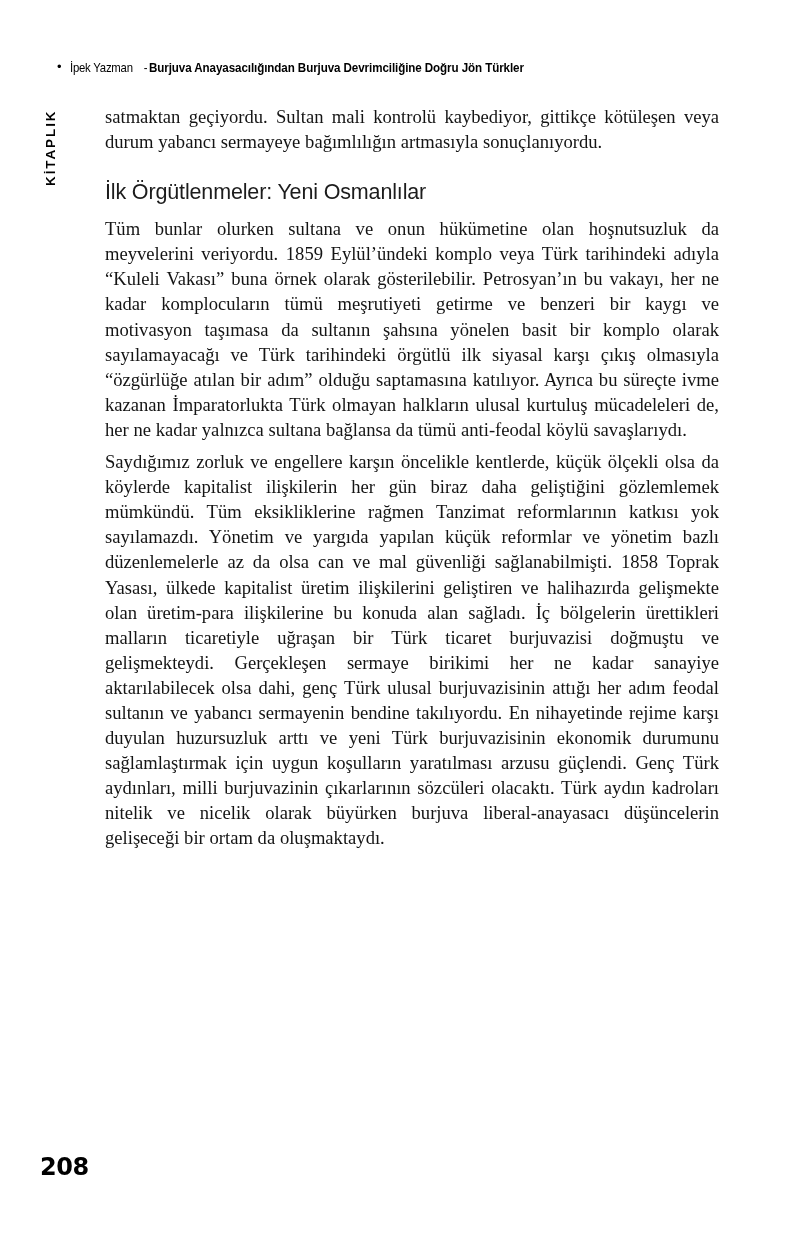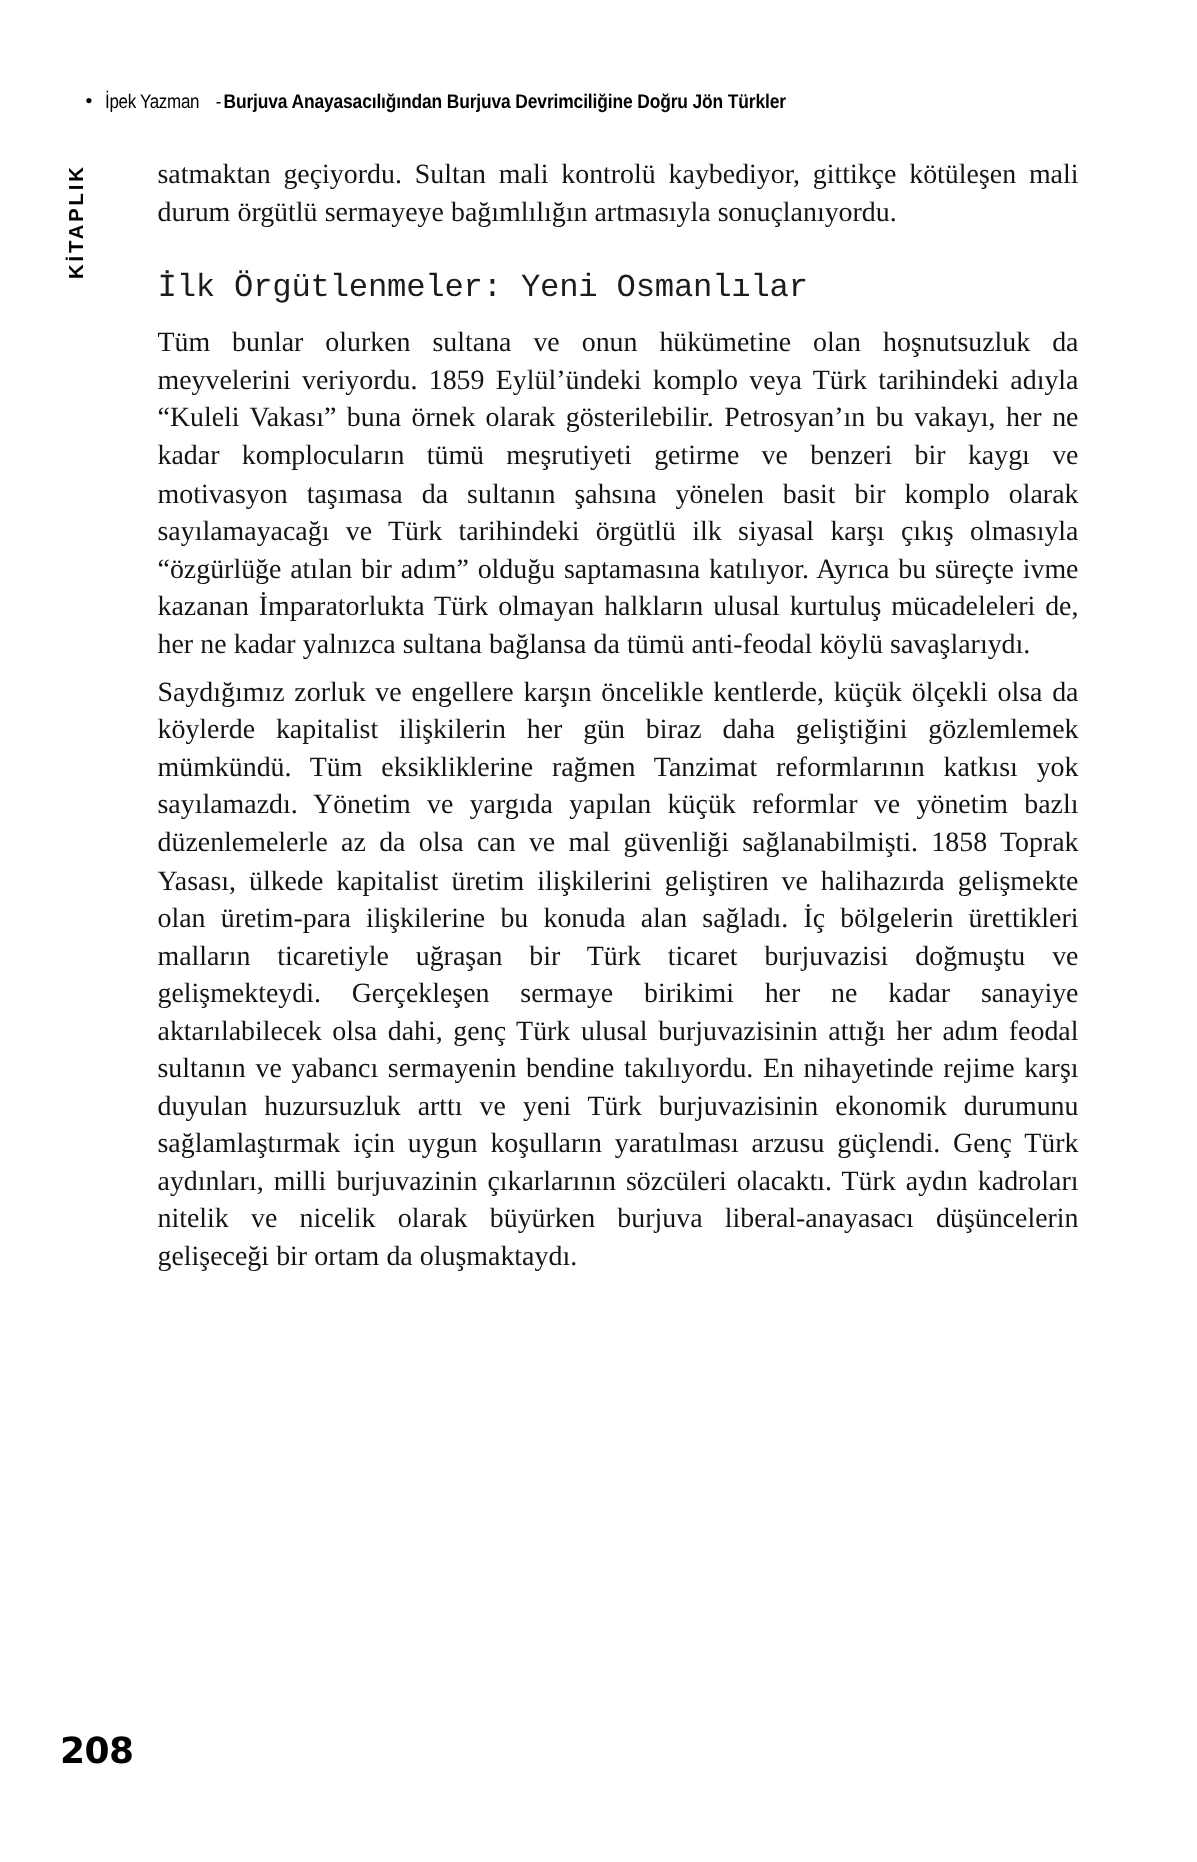--- a/index.html
+++ b/index.html
@@ -106,21 +106,21 @@
     color: #141414;
     hyphens: manual;
     word-spacing: 0.1px;
   }
   p.body-par + p.body-par {
     margin-top: 7px;
   }
 
   h2.section-heading {
     margin: 0;
-    font-family: Liberation Mono, monospace;
+    font-family: Liberation Sans, sans-serif;
     font-weight: 400;
     font-size: 21.5px;
     line-height: 26px;
     letter-spacing: -0.15px;
     color: #1c1c1c;
     text-align: left;
   }
   .heading-wrap {
     padding-top: 25px;
     padding-bottom: 11px;
@@ -148,21 +148,21 @@
     <span class="header-bullet">•</span>
     <span class="header-author">İpek Yazman</span>
     <span class="header-sep">-</span>
     <span class="header-title">Burjuva Anayasacılığından Burjuva Devrimciliğine Doğru Jön Türkler</span>
   </div>
 
   <div class="side-tag">KİTAPLIK</div>
 
   <div class="column">
 
-    <p class="body-par">satmaktan geçiyordu. Sultan mali kontrolü kaybediyor, gittikçe kötüleşen mali durum örgütlü sermayeye bağımlılığın artmasıyla sonuçlanıyordu.</p>
+    <p class="body-par">satmaktan geçiyordu. Sultan mali kontrolü kaybediyor, gittikçe kötüleşen veya durum yabancı sermayeye bağımlılığın artmasıyla sonuçlanıyordu.</p>
 
     <div class="heading-wrap">
       <h2 class="section-heading">İlk Örgütlenmeler: Yeni Osmanlılar</h2>
     </div>
 
     <p class="body-par">Tüm bunlar olurken sultana ve onun hükümetine olan hoşnutsuzluk da meyvelerini veriyordu. 1859 Eylül’ündeki komplo veya Türk tarihindeki adıyla “Kuleli Vakası” buna örnek olarak gösterilebilir. Petrosyan’ın bu vakayı, her ne kadar komplocuların tümü meşrutiyeti getirme ve benzeri bir kaygı ve motivasyon taşımasa da sultanın şahsına yönelen basit bir komplo olarak sayılamayacağı ve Türk tarihindeki örgütlü ilk siyasal karşı çıkış olmasıyla “özgürlüğe atılan bir adım” olduğu saptamasına katılıyor. Ayrıca bu süreçte ivme kazanan İmparatorlukta Türk olmayan halkların ulusal kurtuluş mücadeleleri de, her ne kadar yalnızca sultana bağlansa da tümü anti-feodal köylü savaşlarıydı.</p>
     <p class="body-par">Saydığımız zorluk ve engellere karşın öncelikle kentlerde, küçük ölçekli olsa da köylerde kapitalist ilişkilerin her gün biraz daha geliştiğini gözlemlemek mümkündü. Tüm eksikliklerine rağmen Tanzimat reformlarının katkısı yok sayılamazdı. Yönetim ve yargıda yapılan küçük reformlar ve yönetim bazlı düzenlemelerle az da olsa can ve mal güvenliği sağlanabilmişti. 1858 Toprak Yasası, ülkede kapitalist üretim ilişkilerini geliştiren ve halihazırda gelişmekte olan üretim-para ilişkilerine bu konuda alan sağladı. İç bölgelerin ürettikleri malların ticaretiyle uğraşan bir Türk ticaret burjuvazisi doğmuştu ve gelişmekteydi. Gerçekleşen sermaye birikimi her ne kadar sanayiye aktarılabilecek olsa dahi, genç Türk ulusal burjuvazisinin attığı her adım feodal sultanın ve yabancı sermayenin bendine takılıyordu. En nihayetinde rejime karşı duyulan huzursuzluk arttı ve yeni Türk burjuvazisinin ekonomik durumunu sağlamlaştırmak için uygun koşulların yaratılması arzusu güçlendi. Genç Türk aydınları, milli burjuvazinin çıkarlarının sözcüleri olacaktı. Türk aydın kadroları nitelik ve nicelik olarak büyürken burjuva liberal-anayasacı düşüncelerin gelişeceği bir ortam da oluşmaktaydı.</p>
 
   </div>
 

